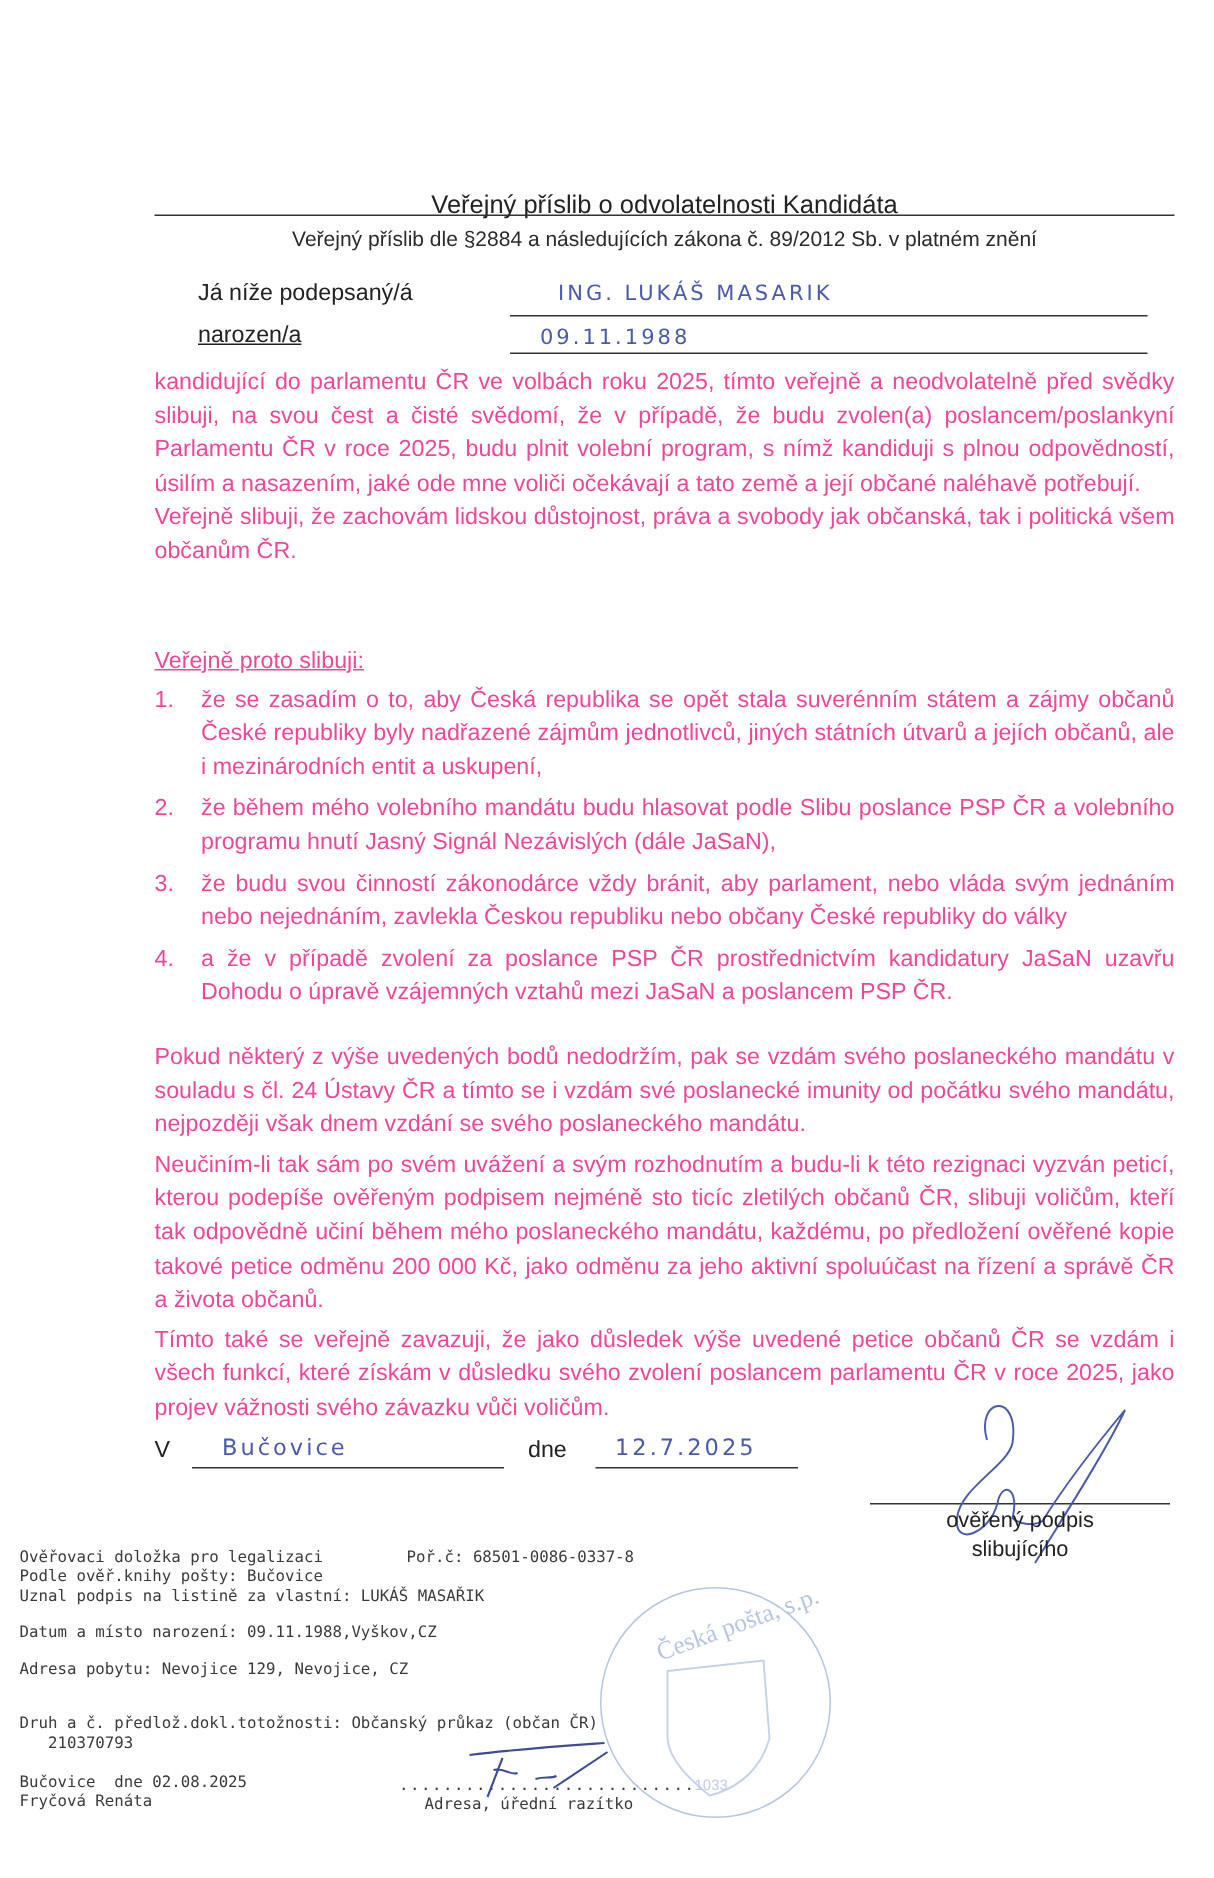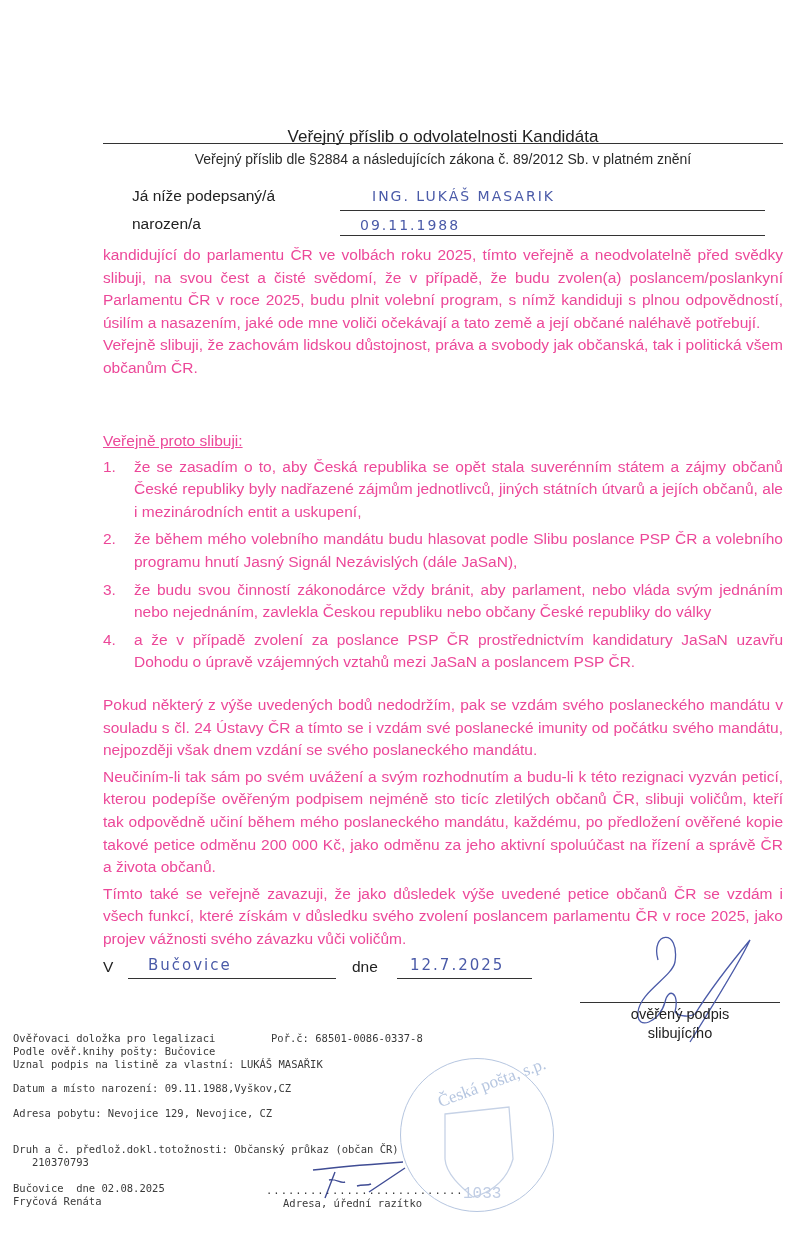--- a/index.html
+++ b/index.html
@@ -28,21 +28,21 @@
 <body>
 
 <div class="abs title">Veřejný příslib o odvolatelnosti Kandidáta</div>
 <div class="abs title-rule"></div>
 <div class="abs subtitle">Veřejný příslib dle §2884 a následujících zákona č. 89/2012 Sb. v platném znění</div>
 
 <div class="abs field-label" style="top:187px;">Já níže podepsaný/á</div>
 <div class="abs hand" style="left:372px; top:188px;">ING. LUKÁŠ MASARIK</div>
 <div class="abs field-line" style="top:210px;"></div>
 
-<div class="abs field-label" style="top:215px;">narozen/a</div>
+<div class="abs field-label" style="top:215px;text-decoration:underline;">narozen/a</div>
 <div class="abs hand" style="left:360px; top:217px;">09.11.1988</div>
 <div class="abs field-line" style="top:235px;"></div>
 
 <div class="abs body-text" style="top:244px;">
   <p>kandidující do parlamentu ČR ve volbách roku 2025, tímto veřejně a neodvolatelně před svědky slibuji, na svou čest a čisté svědomí, že v případě, že budu zvolen(a) poslancem/poslankyní Parlamentu ČR v roce 2025, budu plnit volební program, s nímž kandiduji s plnou odpovědností, úsilím a nasazením, jaké ode mne voliči očekávají a tato země a její občané naléhavě potřebují.</p>
   <p>Veřejně slibuji, že zachovám lidskou důstojnost, práva a svobody jak občanská, tak i politická všem občanům ČR.</p>
 </div>
 
 <div class="abs body-text" style="top:430px;">
   <p class="lead" style="margin-bottom:3px;">Veřejně proto slibuji:</p>
@@ -92,14 +92,14 @@
 
 <svg class="abs" style="left:305px; top:1158px;" width="120" height="50" viewBox="0 0 120 50">
   <path d="M8 12 C40 8, 70 6, 98 4 M30 14 L20 40 M24 22 C30 20, 36 26, 40 24 M52 28 C58 26, 62 28, 66 26 M64 34 L100 10" fill="none" stroke="#3f4c94" stroke-width="1.4"></path>
 </svg>
 
 <div class="abs stamp">
   <svg width="152" height="152" viewBox="0 0 152 152">
     <path d="M44 55 L108 48 L112 100 C105 125, 85 135, 72 138 C60 128, 45 115, 44 100 Z" fill="none" stroke="#c6d2e6" stroke-width="1.3"></path>
   </svg>
   <div class="abs" style="left:34px; top:14px; font-family:'Liberation Serif', serif; font-size:17px; color:#b6c6e0; transform:rotate(-20deg);">Česká pošta, s.p.</div>
-  <div class="abs" style="left:62px; top:126px; font-family:Liberation Mono, monospace; font-size:16px; color:#c0cde4;">1033</div>
+  <div class="abs" style="left:62px; top:126px; font-family:Liberation Sans, sans-serif; font-size:10px; color:#c0cde4;">1033</div>
 </div>
 
 </body></html>

